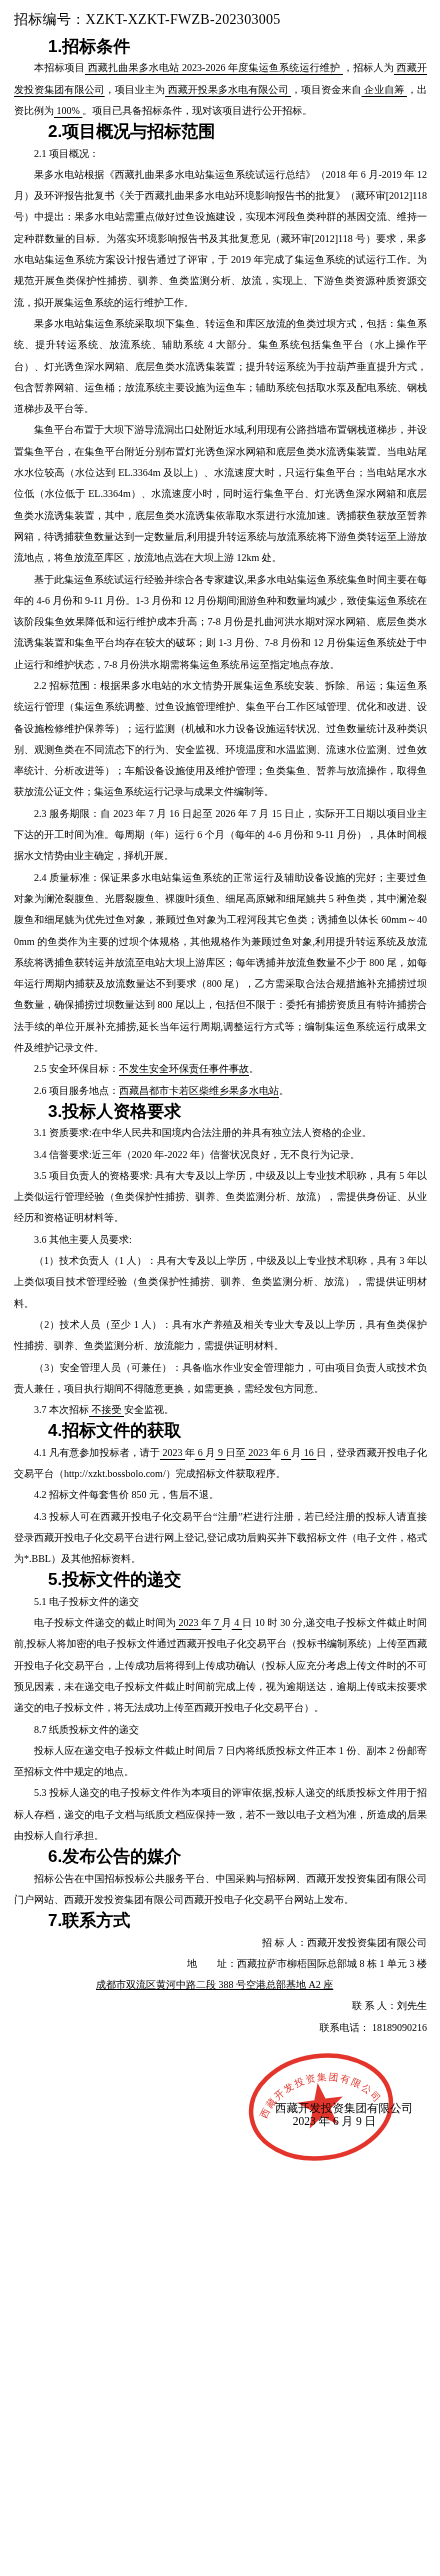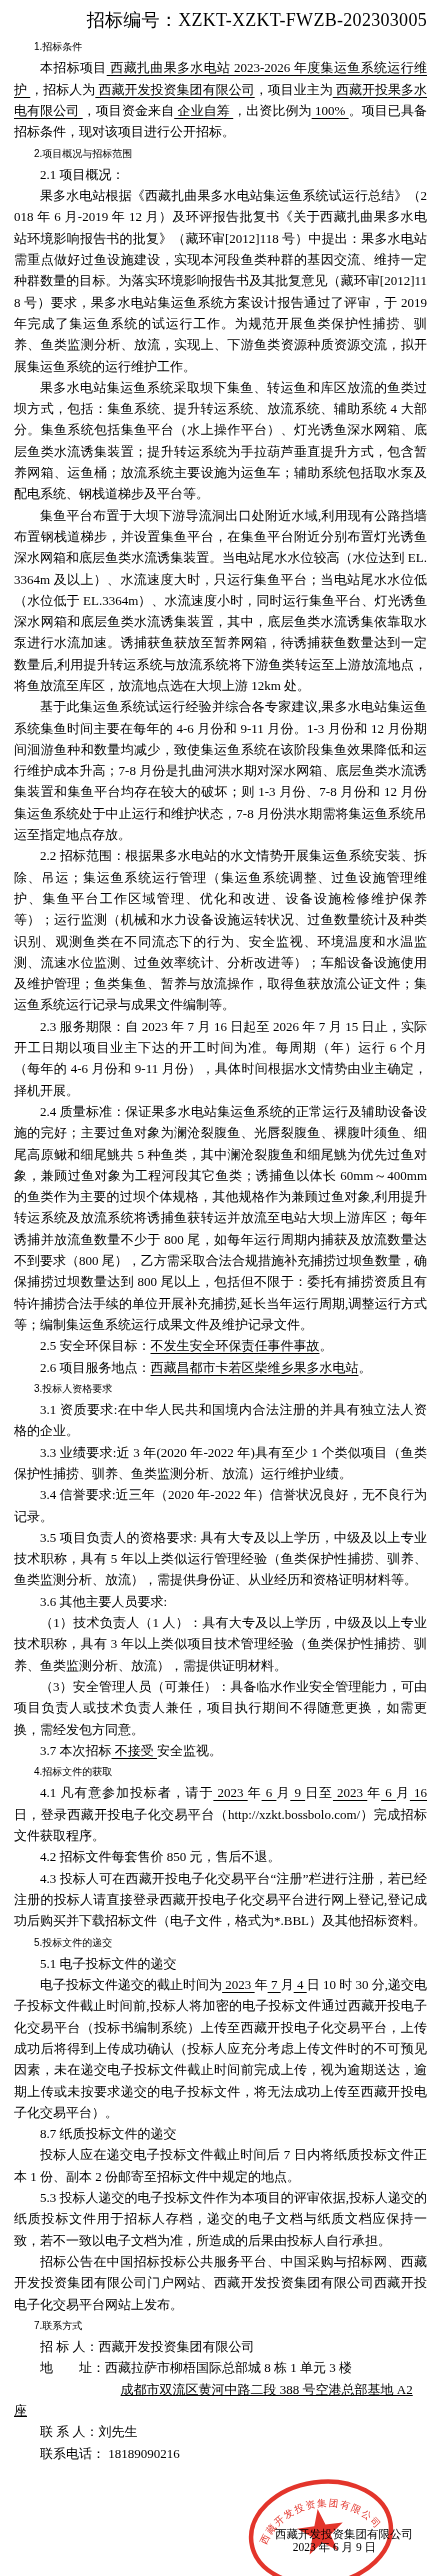--- a/index.html
+++ b/index.html
@@ -4,33 +4,33 @@
 <style>
   * { margin:0; padding:0; box-sizing:border-box; }
   html,body { background:#ffffff; }
   body {
     width:441px; height:2576px; overflow:hidden;
     font-family:"Liberation Serif","DejaVu Serif",serif;
     color:#000;
   }
   .doc { padding:9px 14px 0 14px; }
   .doc-number {
-    text-align:right; font-size:18px; line-height:22px;
+    text-align:left; font-size:14px; line-height:22px;
     margin-bottom:5.1px; letter-spacing:0.3px;
   }
   .blk {
-    font-size:13px; line-height:21.3px;
+    font-size:10px; line-height:21.3px;
     text-align:justify; text-indent:2em;
     word-break:break-all;
   }
   .heading {
     font-family:"Liberation Sans","DejaVu Sans",sans-serif;
-    font-weight:normal; text-align:left; font-size:10px;
+    font-weight:bold; text-align:left; font-size:17px;
   }
-  .contact { text-align:left; }
+  .contact { text-align:right; }
   .contact2 { text-align:left; text-indent:8.2em;text-decoration:underline; }
   .u { text-decoration:underline; text-underline-offset:3.2px; }
   .sig { position:relative; height:150px; }
   .sig-line { position:absolute; font-size:11.5px; line-height:19px; white-space:nowrap; }
   .sig-company { top:61px; right:14px; }
   .sig-date { top:74px; right:51px; }
   .seal { position:absolute; top:9px; right:28px; width:156px; height:120px; opacity:.93; mix-blend-mode:multiply; }
 </style>
 </head>
 <body>
@@ -48,37 +48,38 @@
       <div class="blk para"><span>果多水电站集运鱼系统采取坝下集鱼、转运鱼和库区放流的鱼类过坝方式，包括：集鱼系统、提升转运系统、放流系统、辅助系统 4 大部分。集鱼系统包括集鱼平台（水上操作平台）、灯光诱鱼深水网箱、底层鱼类水流诱集装置；提升转运系统为手拉葫芦垂直提升方式，包含暂养网箱、运鱼桶；放流系统主要设施为运鱼车；辅助系统包括取水泵及配电系统、钢栈道梯步及平台等。</span></div>
       <div class="blk para"><span>集鱼平台布置于大坝下游导流洞出口处附近水域,利用现有公路挡墙布置钢栈道梯步，并设置集鱼平台，在集鱼平台附近分别布置灯光诱鱼深水网箱和底层鱼类水流诱集装置。当电站尾水水位较高（水位达到 EL.3364m 及以上）、水流速度大时，只运行集鱼平台；当电站尾水水位低（水位低于 EL.3364m）、水流速度小时，同时运行集鱼平台、灯光诱鱼深水网箱和底层鱼类水流诱集装置，其中，底层鱼类水流诱集依靠取水泵进行水流加速。诱捕获鱼获放至暂养网箱，待诱捕获鱼数量达到一定数量后,利用提升转运系统与放流系统将下游鱼类转运至上游放流地点，将鱼放流至库区，放流地点选在大坝上游 12km 处。</span></div>
       <div class="blk para"><span>基于此集运鱼系统试运行经验并综合各专家建议,果多水电站集运鱼系统集鱼时间主要在每年的 4-6 月份和 9-11 月份。1-3 月份和 12 月份期间洄游鱼种和数量均减少，致使集运鱼系统在该阶段集鱼效果降低和运行维护成本升高；7-8 月份是扎曲河洪水期对深水网箱、底层鱼类水流诱集装置和集鱼平台均存在较大的破坏；则 1-3 月份、7-8 月份和 12 月份集运鱼系统处于中止运行和维护状态，7-8 月份洪水期需将集运鱼系统吊运至指定地点存放。</span></div>
       <div class="blk para"><span>2.2 招标范围：根据果多水电站的水文情势开展集运鱼系统安装、拆除、吊运；集运鱼系统运行管理（集运鱼系统调整、过鱼设施管理维护、集鱼平台工作区域管理、优化和改进、设备设施检修维护保养等）；运行监测（机械和水力设备设施运转状况、过鱼数量统计及种类识别、观测鱼类在不同流态下的行为、安全监视、环境温度和水温监测、流速水位监测、过鱼效率统计、分析改进等）；车船设备设施使用及维护管理；鱼类集鱼、暂养与放流操作，取得鱼获放流公证文件；集运鱼系统运行记录与成果文件编制等。</span></div>
       <div class="blk para"><span>2.3 服务期限：自 2023 年 7 月 16 日起至 2026 年 7 月 15 日止，实际开工日期以项目业主下达的开工时间为准。每周期（年）运行 6 个月（每年的 4-6 月份和 9-11 月份），具体时间根据水文情势由业主确定，择机开展。</span></div>
       <div class="blk para"><span>2.4 质量标准：保证果多水电站集运鱼系统的正常运行及辅助设备设施的完好；主要过鱼对象为澜沧裂腹鱼、光唇裂腹鱼、裸腹叶须鱼、细尾高原鳅和细尾鮡共 5 种鱼类，其中澜沧裂腹鱼和细尾鮡为优先过鱼对象，兼顾过鱼对象为工程河段其它鱼类；诱捕鱼以体长 60mm～400mm 的鱼类作为主要的过坝个体规格，其他规格作为兼顾过鱼对象,利用提升转运系统及放流系统将诱捕鱼获转运并放流至电站大坝上游库区；每年诱捕并放流鱼数量不少于 800 尾，如每年运行周期内捕获及放流数量达不到要求（800 尾），乙方需采取合法合规措施补充捕捞过坝鱼数量，确保捕捞过坝数量达到 800 尾以上，包括但不限于：委托有捕捞资质且有特许捕捞合法手续的单位开展补充捕捞,延长当年运行周期,调整运行方式等；编制集运鱼系统运行成果文件及维护记录文件。</span></div>
       <div class="blk para"><span>2.5 安全环保目标：</span><span class="u">不发生安全环保责任事件事故</span><span>。</span></div>
       <div class="blk para"><span>2.6 项目服务地点：</span><span class="u">西藏昌都市卡若区柴维乡果多水电站</span><span>。</span></div>
       <div class="blk heading"><span>3.投标人资格要求</span></div>
       <div class="blk para"><span>3.1 资质要求:在中华人民共和国境内合法注册的并具有独立法人资格的企业。</span></div>
-      <div class="blk para"><span>3.3 业绩要求:近 3 年(2020 年-2022 年)具有至少 1 个类似项目（鱼类保护性捕捞、驯养、鱼类监测分析、放流）运行维护业绩。</span></div>
       <div class="blk para"><span>3.4 信誉要求:近三年（2020 年-2022 年）信誉状况良好，无不良行为记录。</span></div>
       <div class="blk para"><span>3.5 项目负责人的资格要求: 具有大专及以上学历，中级及以上专业技术职称，具有 5 年以上类似运行管理经验（鱼类保护性捕捞、驯养、鱼类监测分析、放流），需提供身份证、从业经历和资格证明材料等。</span></div>
       <div class="blk para"><span>3.6 其他主要人员要求:</span></div>
       <div class="blk para"><span>（1）技术负责人（1 人）：具有大专及以上学历，中级及以上专业技术职称，具有 3 年以上类似项目技术管理经验（鱼类保护性捕捞、驯养、鱼类监测分析、放流），需提供证明材料。</span></div>
+      <div class="blk para"><span>（2）技术人员（至少 1 人）：具有水产养殖及相关专业大专及以上学历，具有鱼类保护性捕捞、驯养、鱼类监测分析、放流能力，需提供证明材料。</span></div>
       <div class="blk para"><span>（3）安全管理人员（可兼任）：具备临水作业安全管理能力，可由项目负责人或技术负责人兼任，项目执行期间不得随意更换，如需更换，需经发包方同意。</span></div>
       <div class="blk para"><span>3.7 本次招标</span><span class="u"> 不接受 </span><span>安全监视。</span></div>
       <div class="blk heading"><span>4.招标文件的获取</span></div>
       <div class="blk para"><span>4.1 凡有意参加投标者，请于</span><span class="u"> 2023 </span><span>年</span><span class="u"> 6 </span><span>月</span><span class="u"> 9 </span><span>日至</span><span class="u"> 2023 </span><span>年</span><span class="u"> 6 </span><span>月</span><span class="u"> 16 </span><span>日，登录西藏开投电子化交易平台（http://xzkt.bossbolo.com/）完成招标文件获取程序。</span></div>
       <div class="blk para"><span>4.2 招标文件每套售价 850 元，售后不退。</span></div>
       <div class="blk para"><span>4.3 投标人可在西藏开投电子化交易平台“注册”栏进行注册，若已经注册的投标人请直接登录西藏开投电子化交易平台进行网上登记,登记成功后购买并下载招标文件（电子文件，格式为*.BBL）及其他招标资料。</span></div>
       <div class="blk heading"><span>5.投标文件的递交</span></div>
       <div class="blk para"><span>5.1 电子投标文件的递交</span></div>
       <div class="blk para"><span>电子投标文件递交的截止时间为</span><span class="u"> 2023 </span><span>年</span><span class="u"> 7 </span><span>月</span><span class="u"> 4 </span><span>日 10 时 30 分,递交电子投标文件截止时间前,投标人将加密的电子投标文件通过西藏开投电子化交易平台（投标书编制系统）上传至西藏开投电子化交易平台，上传成功后将得到上传成功确认（投标人应充分考虑上传文件时的不可预见因素，未在递交电子投标文件截止时间前完成上传，视为逾期送达，逾期上传或未按要求递交的电子投标文件，将无法成功上传至西藏开投电子化交易平台）。</span></div>
       <div class="blk para"><span>8.7 纸质投标文件的递交</span></div>
       <div class="blk para"><span>投标人应在递交电子投标文件截止时间后 7 日内将纸质投标文件正本 1 份、副本 2 份邮寄至招标文件中规定的地点。</span></div>
       <div class="blk para"><span>5.3 投标人递交的电子投标文件作为本项目的评审依据,投标人递交的纸质投标文件用于招标人存档，递交的电子文档与纸质文档应保持一致，若不一致以电子文档为准，所造成的后果由投标人自行承担。</span></div>
+      <div class="blk heading"><span>6.发布公告的媒介</span></div>
       <div class="blk para"><span>招标公告在中国招标投标公共服务平台、中国采购与招标网、西藏开发投资集团有限公司门户网站、西藏开发投资集团有限公司西藏开投电子化交易平台网站上发布。</span></div>
       <div class="blk heading"><span>7.联系方式</span></div>
       <div class="blk contact"><span>招 标 人：西藏开发投资集团有限公司</span></div>
       <div class="blk contact"><span>地　　址：西藏拉萨市柳梧国际总部城 8 栋 1 单元 3 楼</span></div>
       <div class="blk contact2"><span>成都市双流区黄河中路二段 388 号空港总部基地 A2 座</span></div>
       <div class="blk contact"><span>联 系 人：刘先生</span></div>
       <div class="blk contact"><span>联系电话： 18189090216</span></div>
     </div>
 
   <div class="sig">

